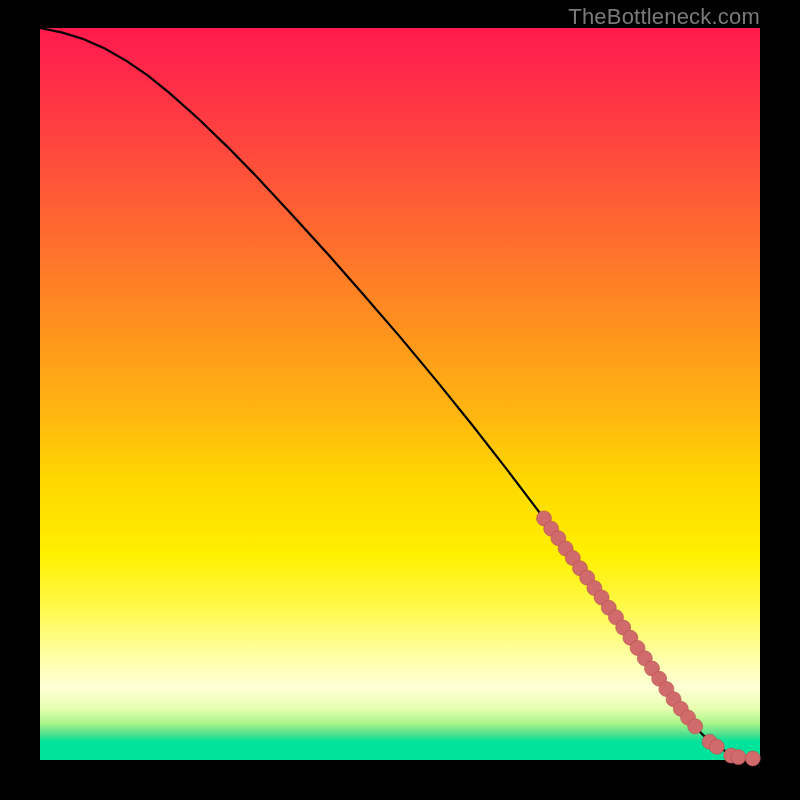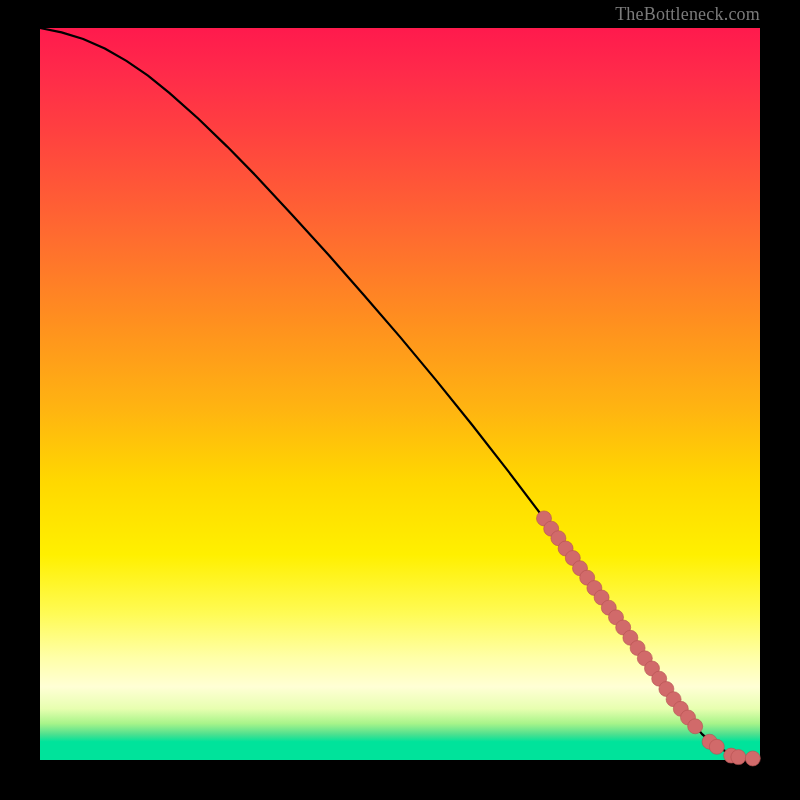--- a/index.html
+++ b/index.html
@@ -42,24 +42,23 @@
       #4de08f 96.5%,
       #00e39b 97.5%,
       #00e39b 100%
     );
   }
   .watermark {
     position: absolute;
     top: 4px;
     right: 40px;
     color: #7a7a7a;
-    font-size: 18px;
+    font-size: 22px;
     letter-spacing: 0.2px;
     user-select: none;
-    font-family: Liberation Serif, serif;
   }
   svg.overlay {
     position: absolute;
     left: 0;
     top: 0;
     width: 720px;
     height: 732px;
     overflow: visible;
   }
   .curve {

